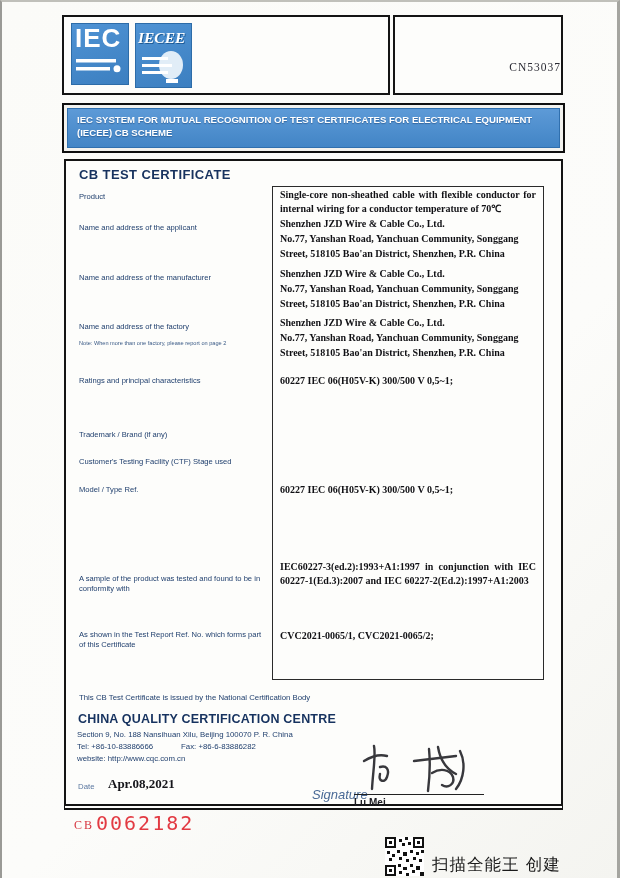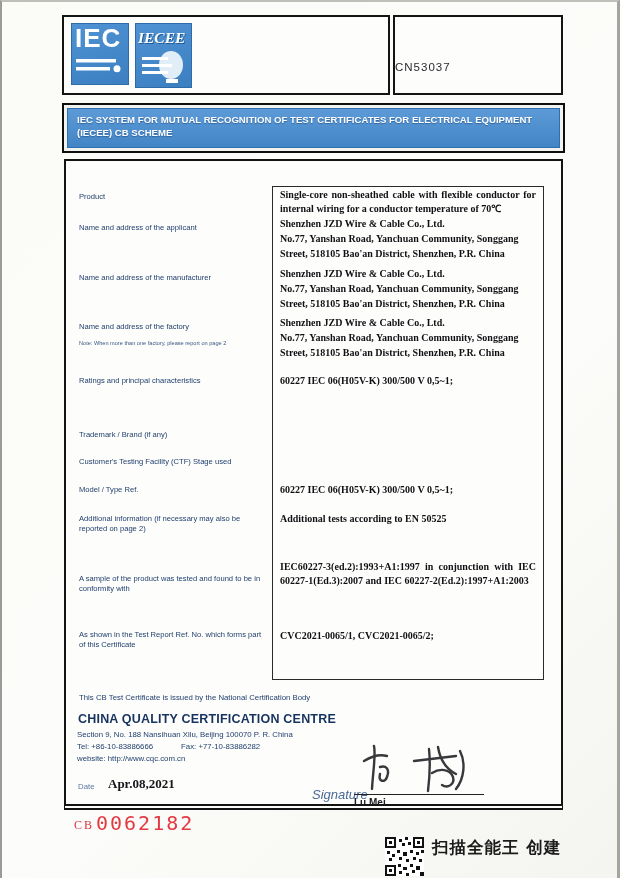--- a/index.html
+++ b/index.html
@@ -15,21 +15,21 @@
   .hdr-left{left:60px;top:13px;width:328px;height:80px;border:2.5px solid #141414;background:#fdfdfb;box-sizing:border-box;}
   .logo-sq{position:absolute;background:linear-gradient(160deg,#4f93d4,#3c7fc0);box-shadow:inset 0 0 0 1px #2d6ca8;}
   .iec-sq{left:7px;top:6px;width:58px;height:62px;}
   .iec-text{position:absolute;left:4px;top:0px;color:#fff;font-weight:bold;font-size:26px;letter-spacing:1px;font-family:"Liberation Sans",sans-serif;}
   .iecee-sq{left:71px;top:6px;width:57px;height:65px;}
   .iecee-text{position:absolute;left:3px;top:6px;color:#fff;font-weight:bold;font-style:italic;font-size:15.5px;font-family:"Liberation Serif",serif;text-shadow:1px 1px 0 #1e5a94;}
   
   .hdr-right{left:391px;top:13px;width:170px;height:80px;border:2.5px solid #141414;background:#fdfdfb;box-sizing:border-box;}
   .ref-bar{position:absolute;left:5px;top:6px;width:153px;height:28px;background:linear-gradient(#62a0dc,#4488cc);border:1px solid #2f6fae;
     color:#fff;font-weight:bold;font-size:10.5px;text-align:center;line-height:28px;text-shadow:0 1px 1px rgba(20,60,110,.6);}
-  .ref-num{position:absolute;left:0;top:44px;width:100%;text-align:left;color:#2a2a33;font-size:11.5px;letter-spacing:1px;font-family:Liberation Sans, sans-serif;}
+  .ref-num{position:absolute;left:0;top:44px;width:100%;text-align:right;color:#2a2a33;font-size:11.5px;letter-spacing:1px;font-family:Liberation Serif, serif;}
   
   .banner{left:60px;top:101px;width:503px;height:50px;border:2.5px solid #0e0e0e;background:#f2f2ee;box-sizing:border-box;padding:3px;}
   .banner-inner{width:100%;height:100%;box-sizing:border-box;background:linear-gradient(#5d9ad7,#4285c6);border:1px solid #2f6fae;
     color:#fff;font-weight:bold;font-size:9.6px;line-height:1.35;padding:5px 9px;text-shadow:0 1px 1px rgba(20,60,110,.5);}
   
   .main-box{left:62px;top:157px;width:499px;height:651px;border:2.5px solid #141414;border-bottom:6px double #141414;background:#fdfdfb;box-sizing:border-box;}
   .cert-title{position:absolute;left:13px;top:6px;font-size:13px;font-weight:bold;color:#17325e;letter-spacing:.4px;}
   .value-box{position:absolute;left:206px;top:25px;width:272px;height:494px;border:1.5px solid #2a2a2a;box-sizing:border-box;background:#fdfdfb;}
   .flabel{position:absolute;left:13px;width:186px;font-size:7.6px;color:#22416f;line-height:1.35;}
   .fnote{position:absolute;left:13px;width:190px;font-size:5.6px;color:#3a5a86;}
@@ -49,21 +49,21 @@
   .sig-svg{position:absolute;left:290px;top:580px;}
   .sig-line{position:absolute;left:288px;top:633px;width:130px;border-top:1.5px solid #222;}
   .sig-name{position:absolute;left:288px;top:636px;width:130px;font-size:10px;font-weight:bold;color:#1c1c22;}
   .cqc{position:absolute;left:396px;top:556px;width:96px;height:62px;}
   .cqc-text{position:absolute;left:0;top:20px;width:96px;text-align:center;font-size:16px;font-weight:bold;color:#1a3f9e;letter-spacing:1px;
     text-shadow:0 0 2px #fff,0 0 3px #fff,0 0 4px #fff;}
   
   .stamp-prefix{left:62px;top:816px;color:#d6333e;font-size:12px;font-family:"Liberation Serif",serif;letter-spacing:2px;margin-left:10px;}
   .stamp-number{left:94px;top:809px;color:#e23a42;font-size:20px;font-family:"DejaVu Sans Mono",monospace;letter-spacing:2px;}
   
-  .wm-row{left:383px;top:835px;display:flex;align-items:flex-start;gap:8px;font-weight:bold;}
+  .wm-row{left:383px;top:835px;display:flex;align-items:flex-end;gap:8px;}
   .wm-text{font-size:16.5px;color:#1b1b1b;font-family:"DejaVu Sans",sans-serif;letter-spacing:1px;}
 </style>
 </head>
 <body>
 
 <div class="page">
 
   <div class="abs hdr-left">
     <div class="logo-sq iec-sq">
       <span class="iec-text">IEC</span>
@@ -87,20 +87,21 @@
 
   <div class="abs hdr-right">
     <div class="ref-num">CN53037</div>
   </div>
 
   <div class="abs banner">
     <div class="banner-inner">IEC SYSTEM FOR MUTUAL RECOGNITION OF TEST CERTIFICATES FOR ELECTRICAL EQUIPMENT (IECEE) CB SCHEME</div>
   </div>
 
   <div class="abs main-box">
+    <div class="cert-title">CB TEST CERTIFICATE</div>
     <div class="value-box"></div>
 
     <div class="flabel" style="top:31px;">Product</div>
     <div class="fvalue just" style="top:27px;">Single-core non-sheathed cable with flexible conductor for internal wiring for a conductor temperature of 70℃</div>
 
     <div class="flabel" style="top:62px;">Name and address of the applicant</div>
     <div class="fvalue" style="top:55px;">Shenzhen JZD Wire &amp; Cable Co., Ltd.
 No.77, Yanshan Road, Yanchuan Community, Songgang Street, 518105 Bao'an District, Shenzhen, P.R. China</div>
 
     <div class="flabel" style="top:112px;">Name and address of the manufacturer</div>
@@ -115,34 +116,32 @@
     <div class="flabel" style="top:215px;">Ratings and principal characteristics</div>
     <div class="fvalue" style="top:212px;">60227 IEC 06(H05V-K) 300/500 V 0,5~1;</div>
 
     <div class="flabel" style="top:269px;">Trademark / Brand (if any)</div>
 
     <div class="flabel" style="top:296px;">Customer's Testing Facility (CTF) Stage used</div>
 
     <div class="flabel" style="top:324px;">Model / Type Ref.</div>
     <div class="fvalue" style="top:321px;">60227 IEC 06(H05V-K) 300/500 V 0,5~1;</div>
 
-    <div class="flabel" style="top:353px;">Additional information (if necessary may also be reported on page 2)</div>
-    <div class="fvalue" style="top:350px;">Additional tests according to EN 50525</div>
 
     <div class="flabel" style="top:413px;">A sample of the product was tested and found to be in conformity with</div>
     <div class="fvalue just" style="top:399px;">IEC60227-3(ed.2):1993+A1:1997 in conjunction with IEC 60227-1(Ed.3):2007 and IEC 60227-2(Ed.2):1997+A1:2003</div>
 
     <div class="flabel" style="top:469px;">As shown in the Test Report Ref. No. which forms part of this Certificate</div>
     <div class="fvalue" style="top:467px;">CVC2021-0065/1, CVC2021-0065/2;</div>
 
     <div class="issued">This CB Test Certificate is issued by the National Certification Body</div>
     <div class="org">CHINA QUALITY CERTIFICATION CENTRE</div>
     <div class="addr">Section 9, No. 188 Nansihuan Xilu, Beijing 100070 P. R. China</div>
     <div class="telfax">
-      <span>Tel: +86-10-83886666</span><span class="fax">Fax: +77-10-83886282</span>
+      <span>Tel: +86-10-83886666</span><span class="fax">Fax: +86-6-83886282</span>
     </div>
     <div class="web">website: http://www.cqc.com.cn</div>
 
     <div class="date-label">Date</div>
     <div class="date-value">Apr.08,2021</div>
 
     <div class="sig-label">Signature</div>
     <svg class="sig-svg" width="130" height="52" viewBox="0 0 130 52">
       <g fill="none" stroke="#1d1d22" stroke-width="2.4" stroke-linecap="round" opacity="0.88">
         <path d="M16,48 C17,30 20,14 18,5"></path>

